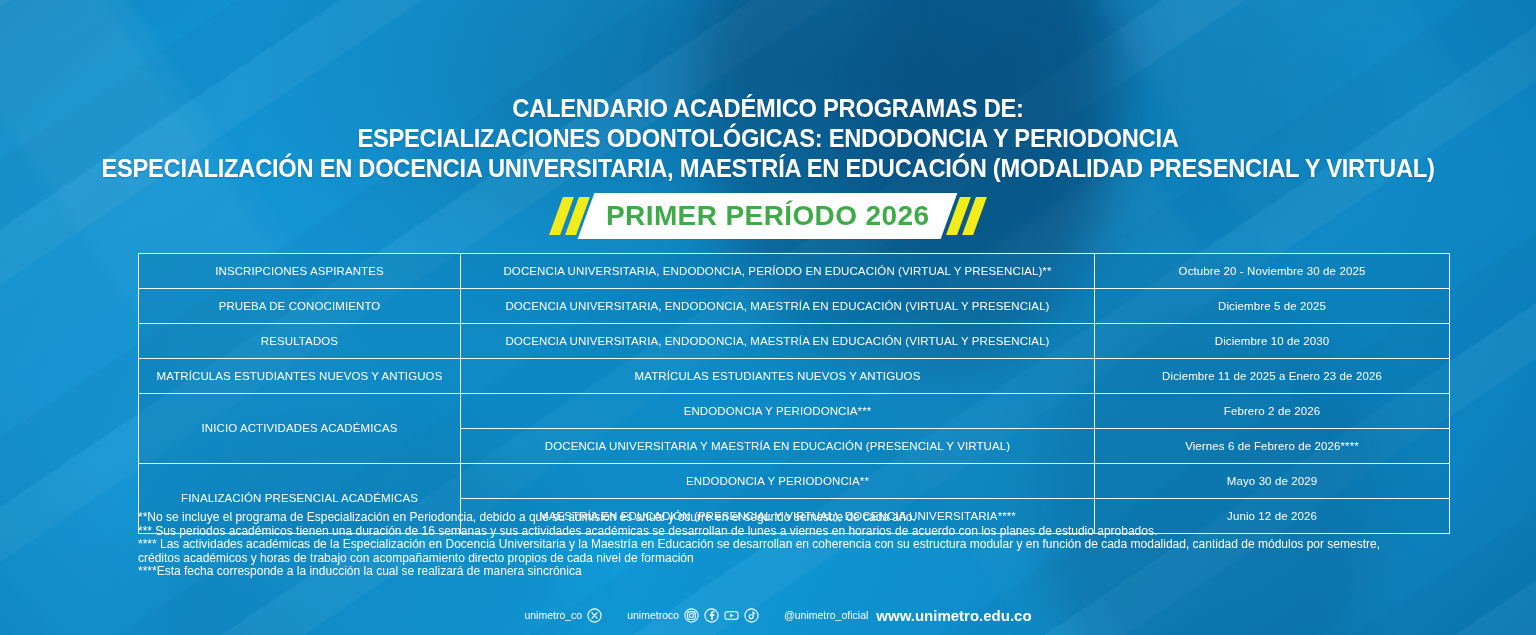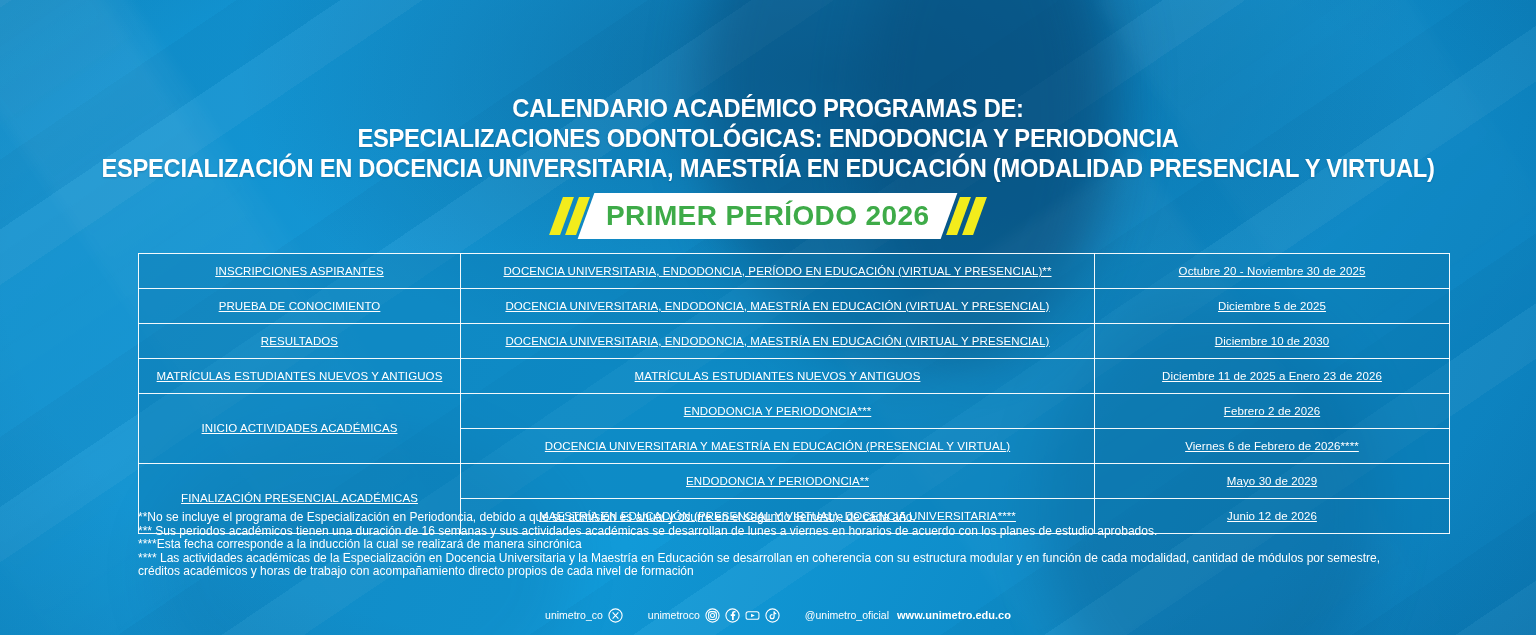--- a/index.html
+++ b/index.html
@@ -144,21 +144,21 @@
     font-size: 11.5px;
     text-align: center;
     vertical-align: middle;
     padding: 6px 8px;
     letter-spacing: 0.1px;
     line-height: 1.25;
   }
   .col-a { width: 305px; }
   .col-b { width: 617px; }
   .col-c { width: 338px; }
-  .r-tall td { height: 22px; text-decoration: underline; }
+  .r-tall td { height: 22px; }
   .date-cell { font-size: 11.5px; }
 
   
   .notes {
     position: absolute;
     left: 138px;
     top: 511px;
     width: 1264px;
     z-index: 5;
     color: #ffffff;
@@ -175,21 +175,21 @@
     height: 22px;
     display: flex;
     align-items: center;
     justify-content: center;
     gap: 5px;
     z-index: 6;
     color: #ffffff;
     font-size: 10.5px;
   }
   .handle { white-space: nowrap; padding-left: 20px; }
-  .site { font-weight: 700; font-size: 11px; margin-left: 3px; }
+  .site { font-weight: 700; font-size: 15px; margin-left: 3px; }
   .ic {
     display: inline-flex;
     align-items: center;
     justify-content: center;
     width: 15px; height: 15px;
     flex: 0 0 auto;
   }
   .ic svg { display: block; }
 </style>
 </head>
@@ -268,22 +268,22 @@
       <tr class="r-tall">
         <td class="col-b">MAESTRÍA EN EDUCACIÓN (PRESENCIAL Y VIRTUAL), DOCENCIA UNIVERSITARIA****</td>
         <td class="col-c date-cell">Junio 12 de 2026</td>
       </tr>
     </tbody>
   </table>
 
   <div class="notes">
     <p class="note">**No se incluye el programa de Especialización en Periodoncia, debido a que su admisión es anual y ocurre en el segundo semestre de cada año.</p>
     <p class="note">*** Sus periodos académicos tienen una duración de 16 semanas y sus actividades académicas se desarrollan de lunes a viernes en horarios de acuerdo con los planes de estudio aprobados.</p>
+    <p class="note">**** Las actividades académicas de la Especialización en Docencia Universitaria y la Maestría en Educación se desarrollan en coherencia con su estructura modular y en función de cada modalidad, cantidad de módulos por semestre, créditos académicos y horas de trabajo con acompañamiento directo propios de cada nivel de formación</p>
     <p class="note">****Esta fecha corresponde a la inducción la cual se realizará de manera sincrónica</p>
-    <p class="note">**** Las actividades académicas de la Especialización en Docencia Universitaria y la Maestría en Educación se desarrollan en coherencia con su estructura modular y en función de cada modalidad, cantidad de módulos por semestre, créditos académicos y horas de trabajo con acompañamiento directo propios de cada nivel de formación</p>
   </div>
 
   <div class="social">
     <span class="handle">unimetro_co</span>
     <span class="ic">
       <svg width="15" height="15" viewBox="0 0 15 15">
         <circle cx="7.5" cy="7.5" r="6.6" fill="none" stroke="#ffffff" stroke-width="1.1"></circle>
         <path d="M4.6 4.4 L10.4 10.6 M10.4 4.4 L4.6 10.6" stroke="#ffffff" stroke-width="1.15" fill="none"></path>
       </svg>
     </span>

